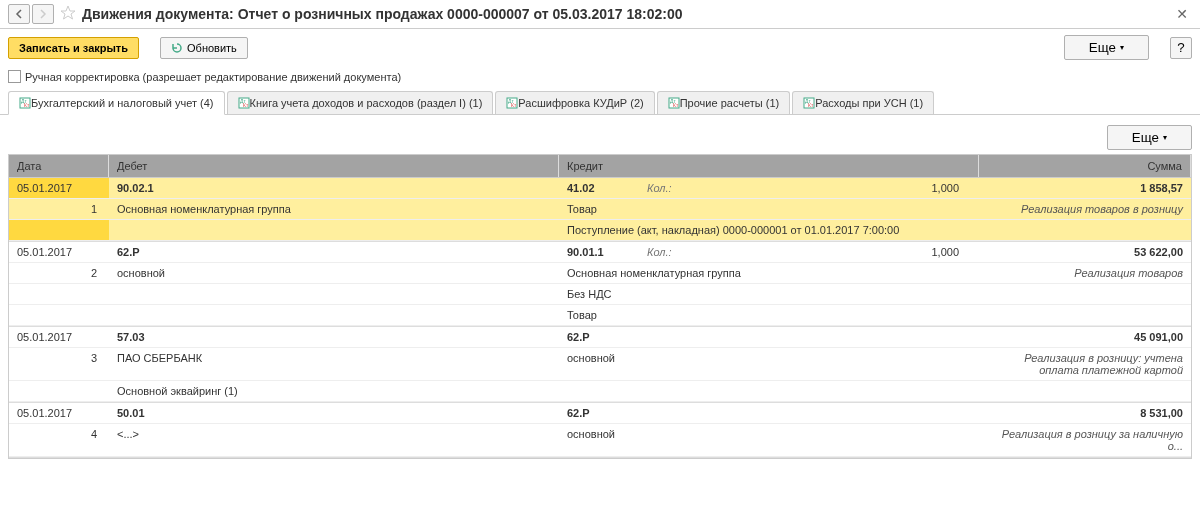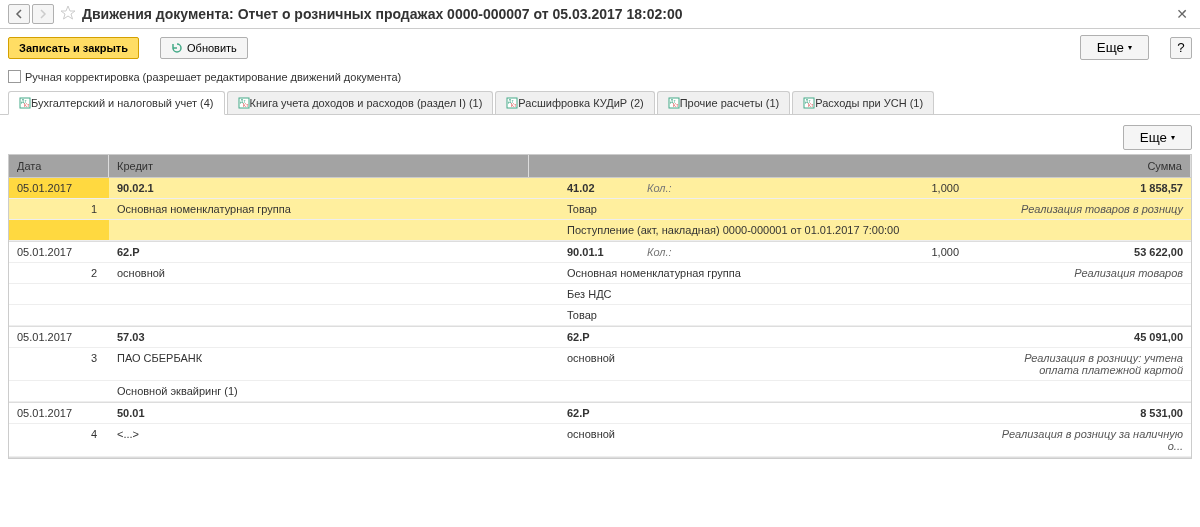--- a/index.html
+++ b/index.html
@@ -8,21 +8,21 @@
   .nav-btn { width: 22px; height: 20px; border: 1px solid #b0b0b0; background: #f5f5f5; display: flex; align-items: center; justify-content: center; cursor: pointer; border-radius: 2px; margin-right: 2px; }
   .nav-btn svg { width: 10px; height: 10px; }
   .star-icon { margin: 0 6px 0 4px; color: #ccc; cursor: pointer; }
   .title { font-size: 14px; font-weight: bold; flex: 1; }
   .close-btn { cursor: pointer; font-size: 14px; color: #666; padding: 0 4px; }
   .toolbar { display: flex; align-items: center; padding: 6px 8px; gap: 21px; justify-content: center; }
   .btn { padding: 4px 10px; border: 1px solid #b0b0b0; background: #f5f5f5; cursor: pointer; border-radius: 2px; display: flex; align-items: center; gap: 4px; font-size: 11px; }
   .btn-primary { background: #ffdd64; border-color: #d4a000; font-weight: bold; }
   .btn-refresh svg { width: 12px; height: 12px; }
   .spacer { flex: 1; }
-  .more-btn { padding: 4px 16px; border: 1px solid #b0b0b0; background: #f5f5f5; cursor: pointer; border-radius: 2px; display: flex; align-items: center; gap: 4px; }
+  .more-btn { padding: 4px 24px; border: 1px solid #b0b0b0; background: #f5f5f5; cursor: pointer; border-radius: 2px; display: flex; align-items: center; gap: 4px; }
   .help-btn { width: 22px; height: 22px; border: 1px solid #b0b0b0; background: #f5f5f5; cursor: pointer; border-radius: 2px; display: flex; align-items: center; justify-content: center; }
   .manual-row { padding: 4px 8px; display: flex; align-items: center; gap: 4px; }
   .checkbox { width: 13px; height: 13px; border: 1px solid #999; cursor: pointer; }
   .tabs { display: flex; border-bottom: 1px solid #ccc; padding: 0 8px; margin-top: 4px; }
   .tab { padding: 5px 10px; border: 1px solid #ccc; border-bottom: none; background: #f0f0f0; cursor: pointer; display: flex; align-items: center; border-radius: 3px 3px 0 0; margin-right: 2px; font-size: 11px; }
   .tab.active { background: #fff; border-bottom: 1px solid #fff; margin-bottom: -1px; }
   .tab-icon { width: 12px; height: 12px; display: inline-flex; }
   .content-area { padding: 6px 8px; }
   .content-toolbar { display: flex; justify-content: flex-end; padding: 4px 0; }
   .grid { border: 1px solid #ccc; }
@@ -149,20 +149,21 @@
 <div class="content-area">
   <div class="content-toolbar">
     <button class="more-btn">
       <span>Еще</span>
       <span class="chevron">▾</span>
     </button>
   </div>
   <div class="grid">
     <div class="grid-header">
       <div class="col col-date">Дата</div>
+      <div class="col col-debit">Дебет</div>
       <div class="col col-credit">Кредит</div>
       <div class="col col-sum">Сумма</div>
     </div>
     <div id="grid-body">
         <div class="entry-block">
           <div class="grid-row highlight">
             <div class="cell cell-date col-date">05.01.2017</div>
             <div class="cell cell-debit bold">90.02.1</div>
             <div class="cell cell-credit">
               <div class="kol">

